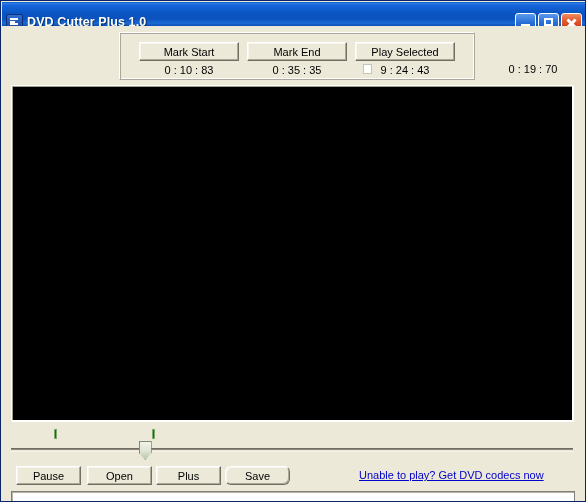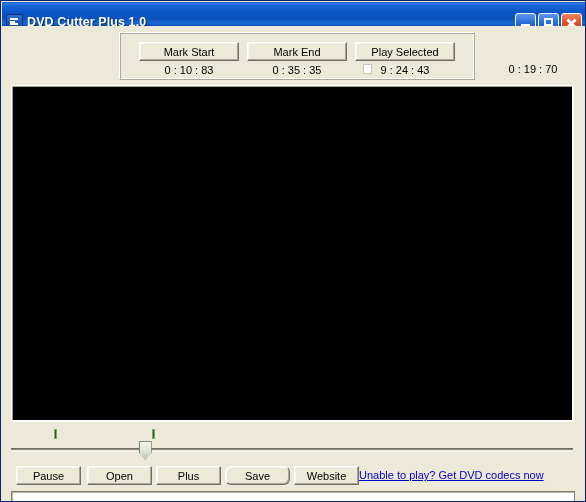--- a/index.html
+++ b/index.html
@@ -337,19 +337,18 @@
       <div class="tick" id="tick-start" style="left: 52.274px;"></div>
       <div class="tick" id="tick-end" style="left: 150.062px;"></div>
       <div class="thumb" id="seek-thumb" style="left: 136.756px;"></div>
     </div>
 
     <div class="bottom-bar">
       <div class="btn bottom-btn" style="left:14px;">Pause</div>
       <div class="btn bottom-btn" style="left:85px;">Open</div>
       <div class="btn bottom-btn" style="left:154px;">Plus</div>
       <div class="btn bottom-btn" style="left:223px;border-radius:6px;">Save</div>
-      <div class="btn bottom-btn" style="left:292px;">Website</div>
       <div class="codec-link">Unable to play? Get DVD codecs now</div>
     </div>
 
     <input class="status-input" type="text" placeholder="" style="">
   </div>
 </div>
 
 </body></html>

